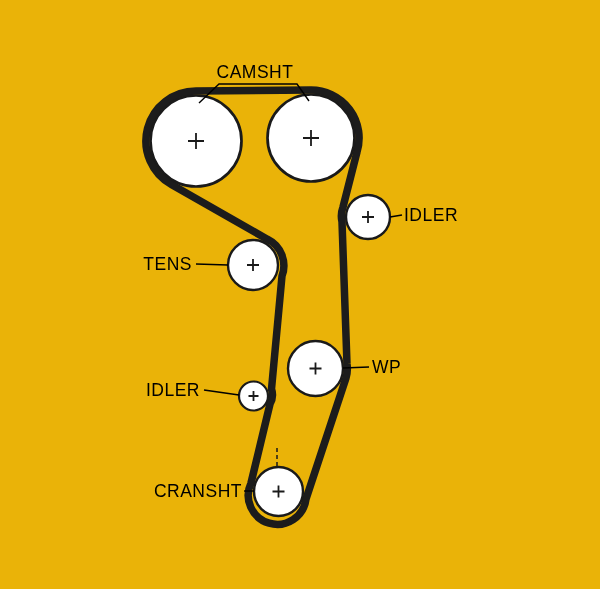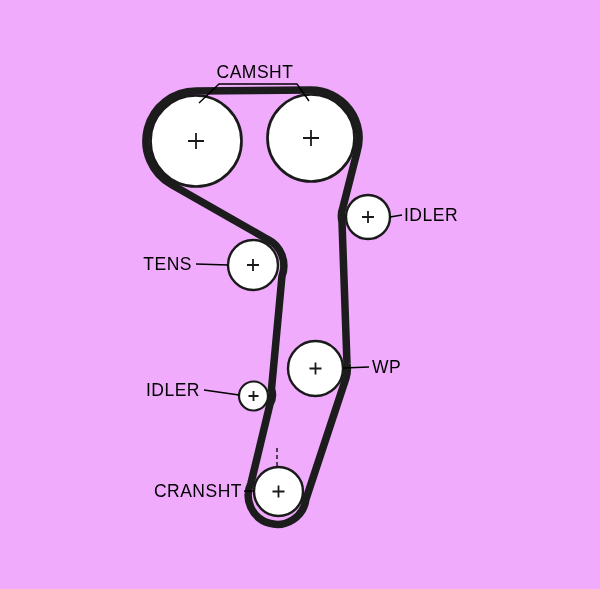--- a/index.html
+++ b/index.html
@@ -4,21 +4,21 @@
 <style>
   html, body {
     margin: 0;
     padding: 0;
     background: #ffffff;
   }
   .stage {
     position: relative;
     width: 600px;
     height: 589px;
-    background: #f0abfc;
+    background: #eab308;
     overflow: hidden;
     font-family: "Liberation Sans", sans-serif;
   }
   svg { display: block; }
   .diagram-label {
     font-family: "Liberation Sans", sans-serif;
     font-size: 17.5px;
     fill: #000000;
     letter-spacing: 0.5px;
   }

